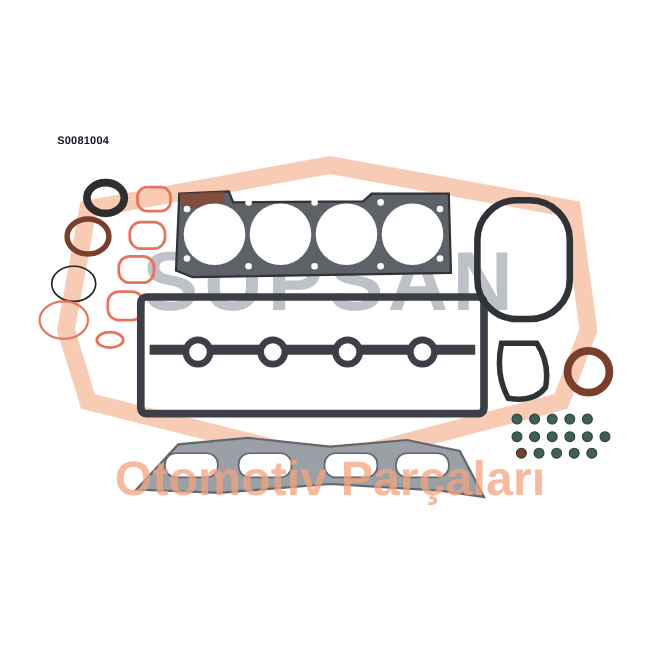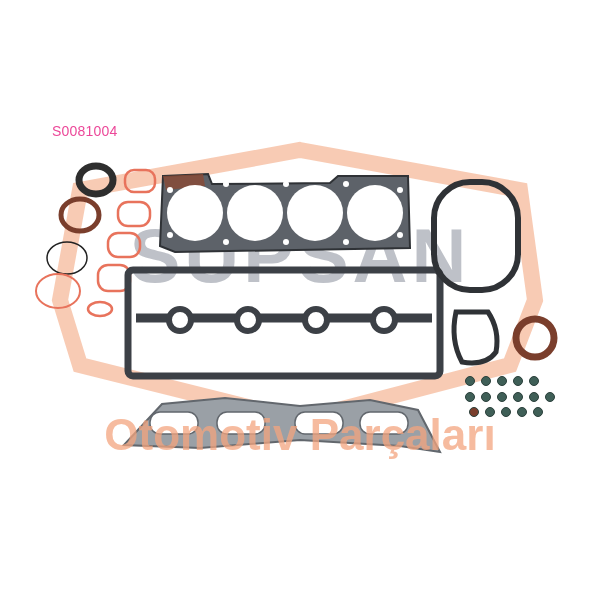--- a/index.html
+++ b/index.html
@@ -1,17 +1,17 @@
 <!DOCTYPE html>
 <html><head>
 <meta charset="utf-8">
 <style>
   html,body{margin:0;padding:0;background:#ffffff;}
   .stage{position:relative;width:600px;height:600px;overflow:hidden;background:#fff;font-family:"Liberation Sans",sans-serif;}
-  .part-code{position:absolute;left:52px;top:123px;font-size:14px;color:#ec4899;letter-spacing:0.2px;}
+  .part-code{position:absolute;left:52px;top:123px;font-size:10px;color:#0f172a;letter-spacing:0.2px;font-weight:bold;}
   svg{position:absolute;left:0;top:0;}
   .wm-text{font-family:"Liberation Sans",sans-serif;font-weight:bold;}
 </style>
 </head>
 <body>
 
 <div class="stage">
   <svg width="600" height="600" viewBox="0 0 600 600">
 
     <g fill="none" stroke="#f6b99b" stroke-width="16" opacity="0.75">

